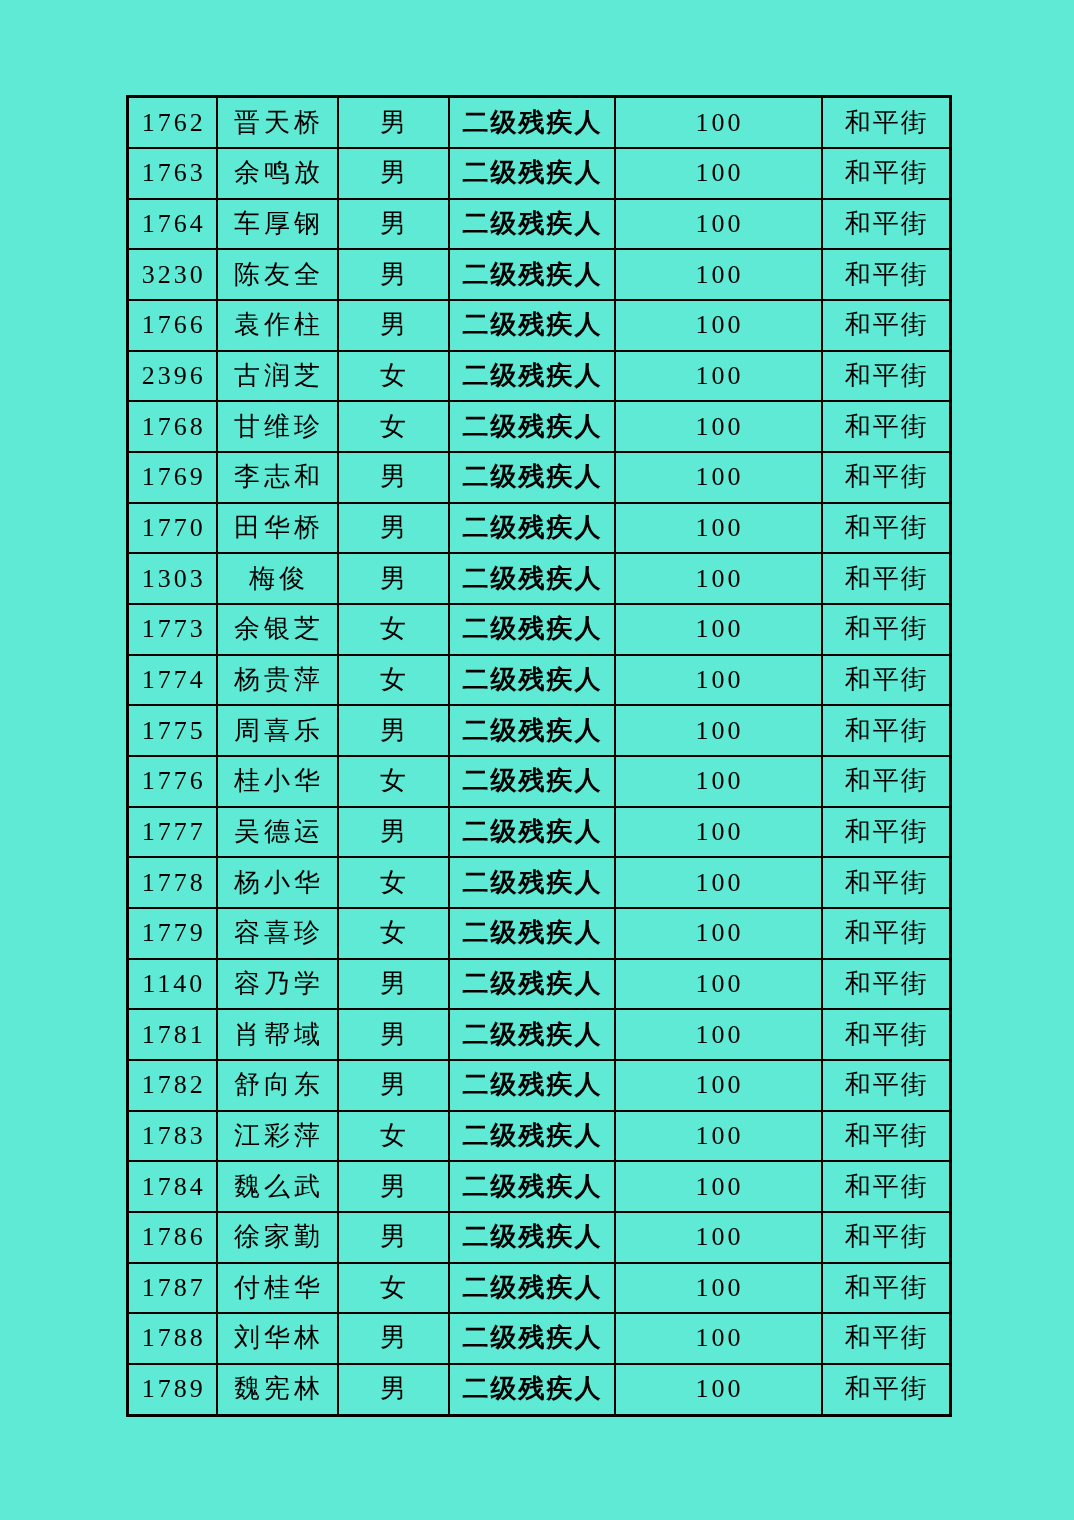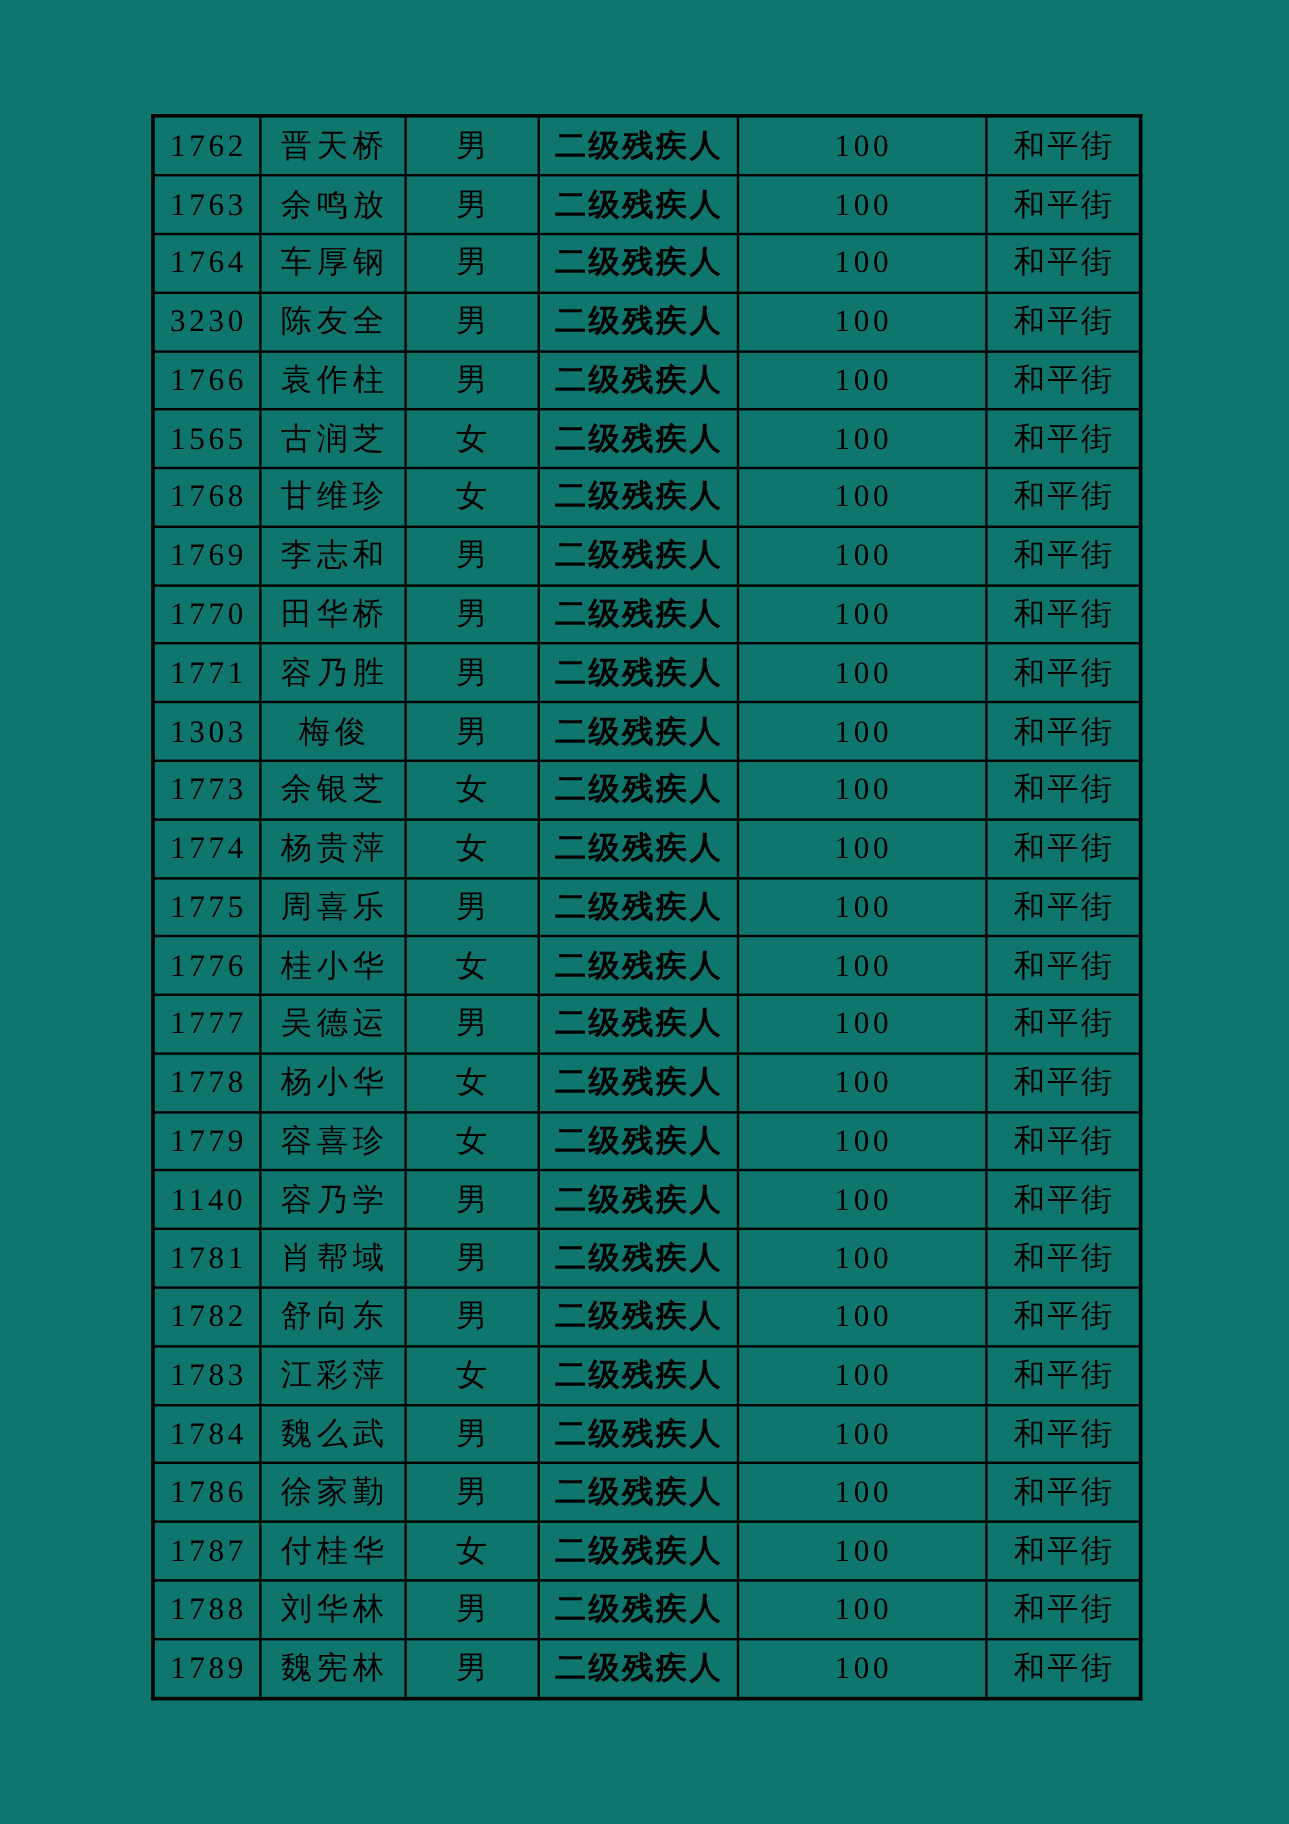--- a/index.html
+++ b/index.html
@@ -4,21 +4,21 @@
 <style>
   html, body {
     margin: 0;
     padding: 0;
     background: #ffffff;
   }
   .page {
     position: relative;
     width: 1074px;
     height: 1520px;
-    background: #0f766e;
+    background: #5eead4;
     overflow: hidden;
     font-family: "Liberation Serif", "DejaVu Serif", serif;
     color: #000000;
   }
   table.roster {
     position: absolute;
     left: 126px;
     top: 95px;
     width: 823px;
     height: 1322px;
@@ -92,21 +92,21 @@
       </tr>
         <tr>
         <td class="c-serial">1766</td>
         <td class="c-name">袁作柱</td>
         <td class="c-gender">男</td>
         <td class="c-category">二级残疾人</td>
         <td class="c-amount">100</td>
         <td class="c-street">和平街</td>
       </tr>
         <tr>
-        <td class="c-serial">1565</td>
+        <td class="c-serial">2396</td>
         <td class="c-name">古润芝</td>
         <td class="c-gender">女</td>
         <td class="c-category">二级残疾人</td>
         <td class="c-amount">100</td>
         <td class="c-street">和平街</td>
       </tr>
         <tr>
         <td class="c-serial">1768</td>
         <td class="c-name">甘维珍</td>
         <td class="c-gender">女</td>
@@ -118,28 +118,20 @@
         <td class="c-serial">1769</td>
         <td class="c-name">李志和</td>
         <td class="c-gender">男</td>
         <td class="c-category">二级残疾人</td>
         <td class="c-amount">100</td>
         <td class="c-street">和平街</td>
       </tr>
         <tr>
         <td class="c-serial">1770</td>
         <td class="c-name">田华桥</td>
-        <td class="c-gender">男</td>
-        <td class="c-category">二级残疾人</td>
-        <td class="c-amount">100</td>
-        <td class="c-street">和平街</td>
-      </tr>
-        <tr>
-        <td class="c-serial">1771</td>
-        <td class="c-name">容乃胜</td>
         <td class="c-gender">男</td>
         <td class="c-category">二级残疾人</td>
         <td class="c-amount">100</td>
         <td class="c-street">和平街</td>
       </tr>
         <tr>
         <td class="c-serial">1303</td>
         <td class="c-name">梅俊</td>
         <td class="c-gender">男</td>
         <td class="c-category">二级残疾人</td>

